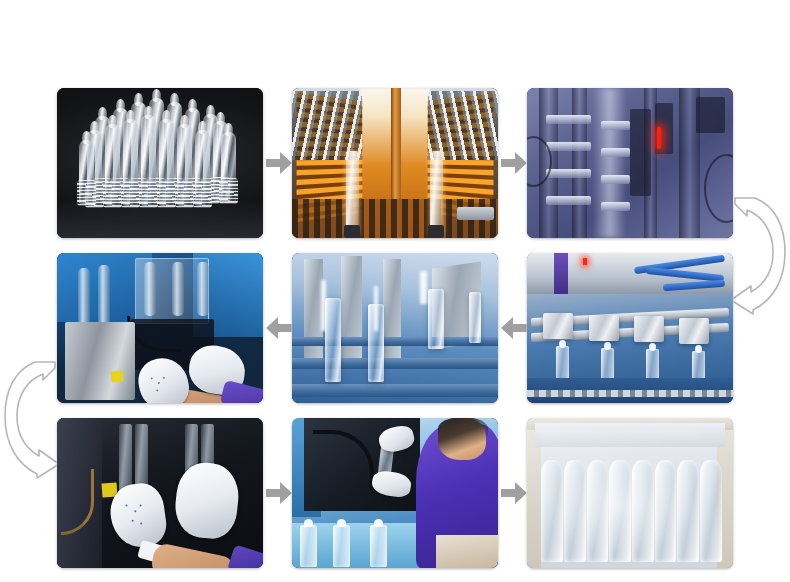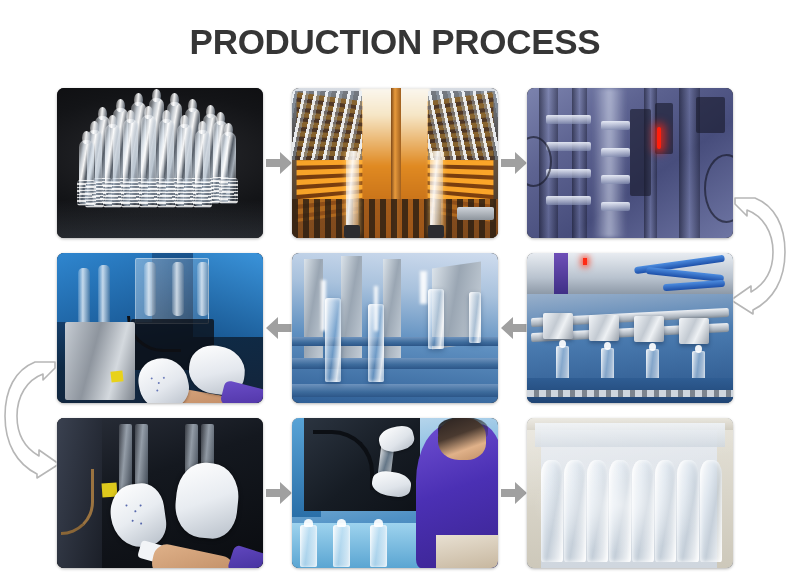--- a/index.html
+++ b/index.html
@@ -593,21 +593,20 @@
     width: 68px;
     height: 120px;
   }
   .arrow-curved svg { display: block; }
 </style>
 </head>
 <body>
 
 <div id="page">
 
-  <div id="title">PRODUCTION PROCESS</div>
 
   <div id="grid">
 
     <div class="cell" style="left:0; top:0;">
       <div class="card">
         <div class="photo p1">
           <div class="glowfloor"></div>
           <div class="pf" style="left:38px;  top:28px;  height:86px;"></div>
           <div class="pf" style="left:56px;  top:20px;  height:94px;"></div>
           <div class="pf" style="left:74px;  top:14px;  height:100px;"></div>

